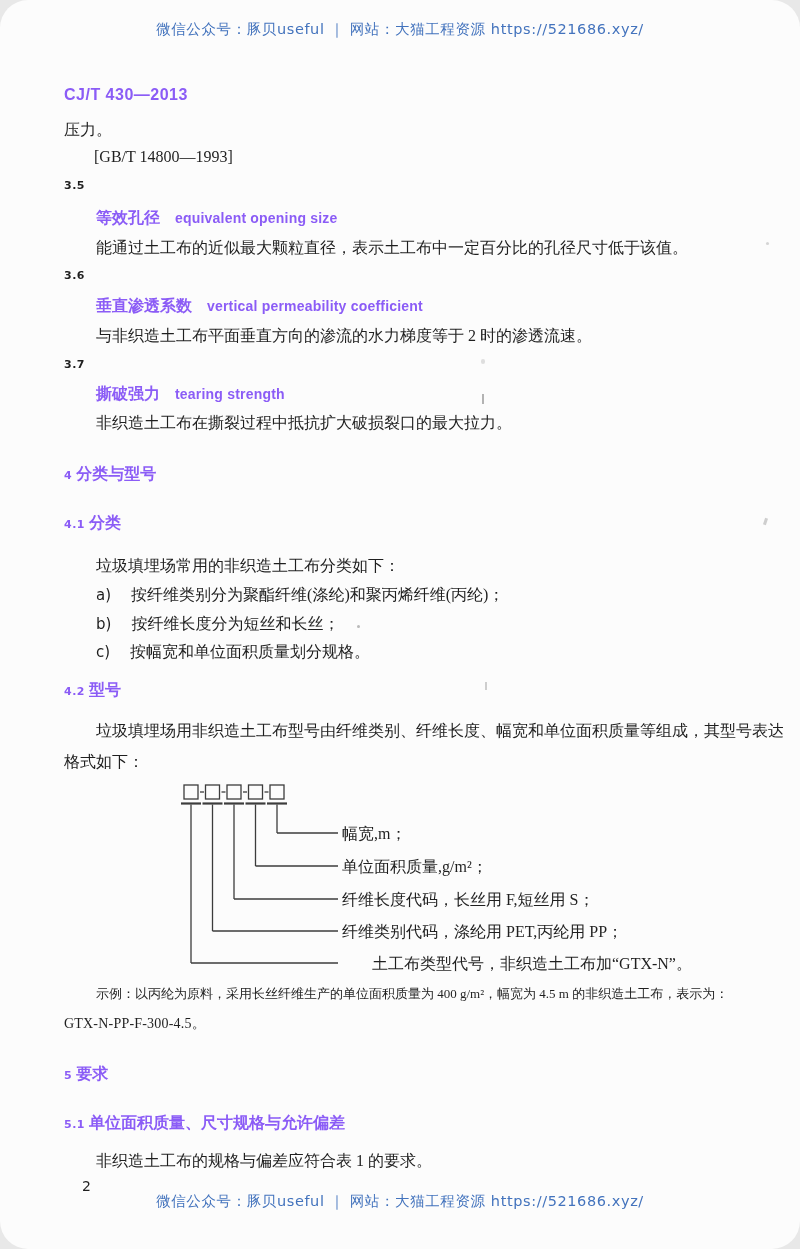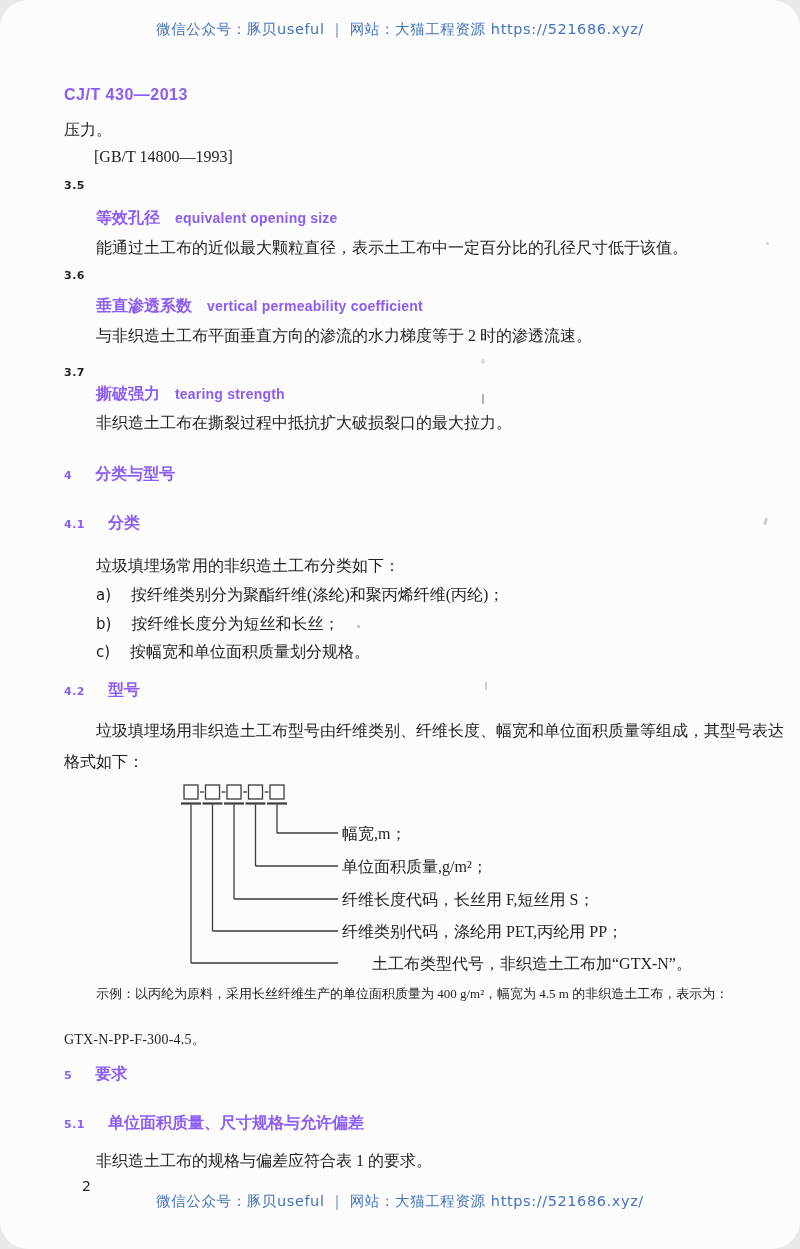--- a/index.html
+++ b/index.html
@@ -6,26 +6,26 @@
   .page {
     position:relative; width:800px; height:1249px; margin:0 auto;
     background:#fcfcfc; overflow:hidden;
     font-family:"Liberation Serif","DejaVu Serif",serif;
     color:#1f1f1f;
     border-radius:28px;
   }
   .line { position:absolute; white-space:nowrap; font-size:16px; line-height:20px; }
   .h { font-family:"Liberation Sans","DejaVu Sans",sans-serif; font-weight:700; color:#8b5cf6; }
   .clauseno { font-family:"DejaVu Sans",sans-serif; font-weight:600; font-size:11px; letter-spacing:0.5px; }
-  .title-gap { margin-left:23px; }
+  .title-gap { margin-left:4px; }
   .term-en { margin-left:15px; font-size:14px; letter-spacing:0.2px; }
   .item-label { font-family:"DejaVu Sans",sans-serif; font-size:15px; }
   .item-text { margin-left:20px; }
   .small { font-size:13px; line-height:17px; }
-  .mono-like { letter-spacing:0.2px;margin-top:16px; }
+  .mono-like { letter-spacing:0.2px; }
   .note {
     position:absolute; left:0; width:800px; text-align:center;
     font-family:"DejaVu Sans","Liberation Sans",sans-serif;
     font-size:14.5px; letter-spacing:0.6px;
   }
   .diagram-svg { position:absolute; left:170px; top:780px; }
   .dlabel { position:absolute; left:342px; white-space:nowrap; font-size:16px; line-height:17px; }
   .artifact { position:absolute; background:#777; }
   .a1 { left:481px; top:359px; width:4px; height:5px; opacity:.22; border-radius:2px; }
   .a2 { left:482px; top:394px; width:2px; height:10px; opacity:.55; }
@@ -51,21 +51,21 @@
     <span class="h">等效孔径</span><span class="h term-en">equivalent opening size</span>
   </div>
   <div class="line" style="left:96px; top:238px;">能通过土工布的近似最大颗粒直径，表示土工布中一定百分比的孔径尺寸低于该值。</div>
 
   <div class="line clauseno" style="left:64px; top:266px;">3.6</div>
   <div class="line" style="left:96px; top:296px;">
     <span class="h">垂直渗透系数</span><span class="h term-en">vertical permeability coefficient</span>
   </div>
   <div class="line" style="left:96px; top:326px;">与非织造土工布平面垂直方向的渗流的水力梯度等于 2 时的渗透流速。</div>
 
-  <div class="line clauseno" style="left:64px; top:355px;margin-top:8px;">3.7</div>
+  <div class="line clauseno" style="left:64px; top:355px;">3.7</div>
   <div class="line" style="left:96px; top:384px;">
     <span class="h">撕破强力</span><span class="h term-en">tearing strength</span>
   </div>
   <div class="line" style="left:96px; top:413px;">非织造土工布在撕裂过程中抵抗扩大破损裂口的最大拉力。</div>
 
   <div class="line h" style="left:64px; top:464px;">
     <span class="clauseno">4</span><span class="title-gap">分类与型号</span>
   </div>
 
   <div class="line h" style="left:64px; top:513px;">

